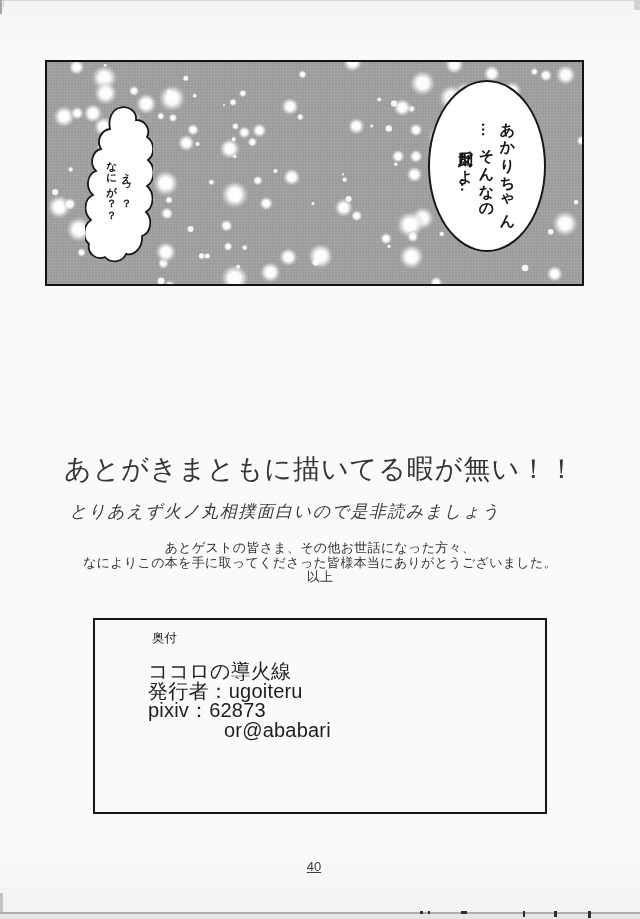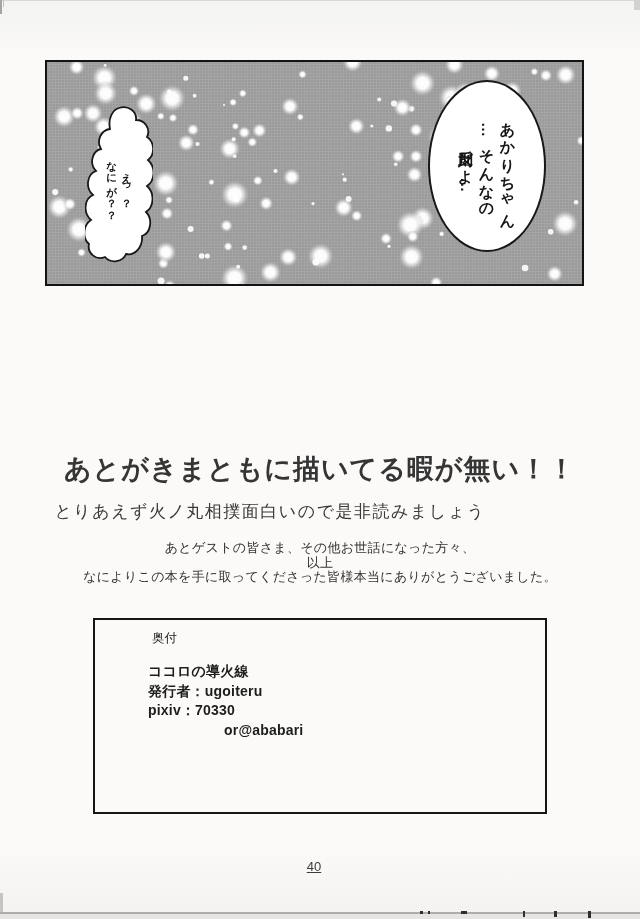--- a/index.html
+++ b/index.html
@@ -51,42 +51,42 @@
   .cloud-wrap{position:absolute;left:38px;top:43px;width:68px;height:158px;}
   .cloud-wrap svg{position:absolute;left:0;top:0;}
   .cloud-text{
     position:absolute;left:0;top:0;width:68px;height:158px;
     display:flex;align-items:center;justify-content:center;
   }
   .vtext-small{font-size:10.5px;line-height:15px;letter-spacing:1px;font-weight:600;}
   
   .aw-title{
     position:absolute;left:0;top:451px;width:640px;
-    text-align:center;font-size:27px;font-weight:700;
+    text-align:center;font-size:27px;font-weight:400;
     letter-spacing:1px;color:#353535;
   }
   .aw-subtitle{
-    position:absolute;left:0;top:500px;width:540px;
+    position:absolute;left:15px;top:500px;width:540px;
     text-align:center;font-size:17px;font-weight:500;
-    letter-spacing:1.5px;color:#3a3a3a;
+    letter-spacing:1.5px;color:#3a3a3a;font-style:italic;
   }
   .aw-thanks{
     position:absolute;left:0;top:541px;width:640px;
     text-align:center;font-size:13px;line-height:14.5px;
     color:#333;font-weight:500;letter-spacing:0.3px;
   }
   
   .colophon{
     position:absolute;left:93px;top:618px;
     width:450px;height:192px;
     border:2px solid #161616;
     background:transparent;
   }
   .col-header{position:absolute;left:57px;top:10px;font-size:12.5px;color:#222;font-weight:500;text-align:center;}
-  .col-body{position:absolute;left:53px;top:42px;font-size:14px;line-height:19.5px;color:#1d1d1d;font-weight:700;letter-spacing:0.2px;}
+  .col-body{position:absolute;left:53px;top:42px;font-size:20px;line-height:19.5px;color:#1d1d1d;font-weight:400;letter-spacing:0.2px;}
   .col-line{white-space:nowrap;}
   .col-indent{padding-left:76px;}
   
   .page-number{
     position:absolute;left:0;top:859px;width:628px;
     text-align:center;font-size:13px;color:#3c3c3c;text-decoration:underline;
   }
 </style>
 </head>
 <body>
@@ -275,28 +275,28 @@
         <div class="vtext vtext-small">えっ？
 なにが？？</div>
       </div>
     </div>
   </div>
 
   <div class="aw-title">あとがきまともに描いてる暇が無い！！</div>
   <div class="aw-subtitle">とりあえず火ノ丸相撲面白いので是非読みましょう</div>
   <div class="aw-thanks">
     <div>あとゲストの皆さま、その他お世話になった方々、</div>
+    <div>なによりこの本を手に取ってくださった皆様本当にありがとうございました。</div>
     <div>以上</div>
-    <div>なによりこの本を手に取ってくださった皆様本当にありがとうございました。</div>
   </div>
 
   <div class="colophon">
     <div class="col-header">奥付</div>
     <div class="col-body">
       <div class="col-line">ココロの導火線</div>
       <div class="col-line">発行者：ugoiteru</div>
-      <div class="col-line">pixiv：70330</div>
+      <div class="col-line">pixiv：62873</div>
       <div class="col-line col-indent">or@ababari</div>
     </div>
   </div>
 
   <div class="page-number">40</div>
 </div>
 
 </body></html>

